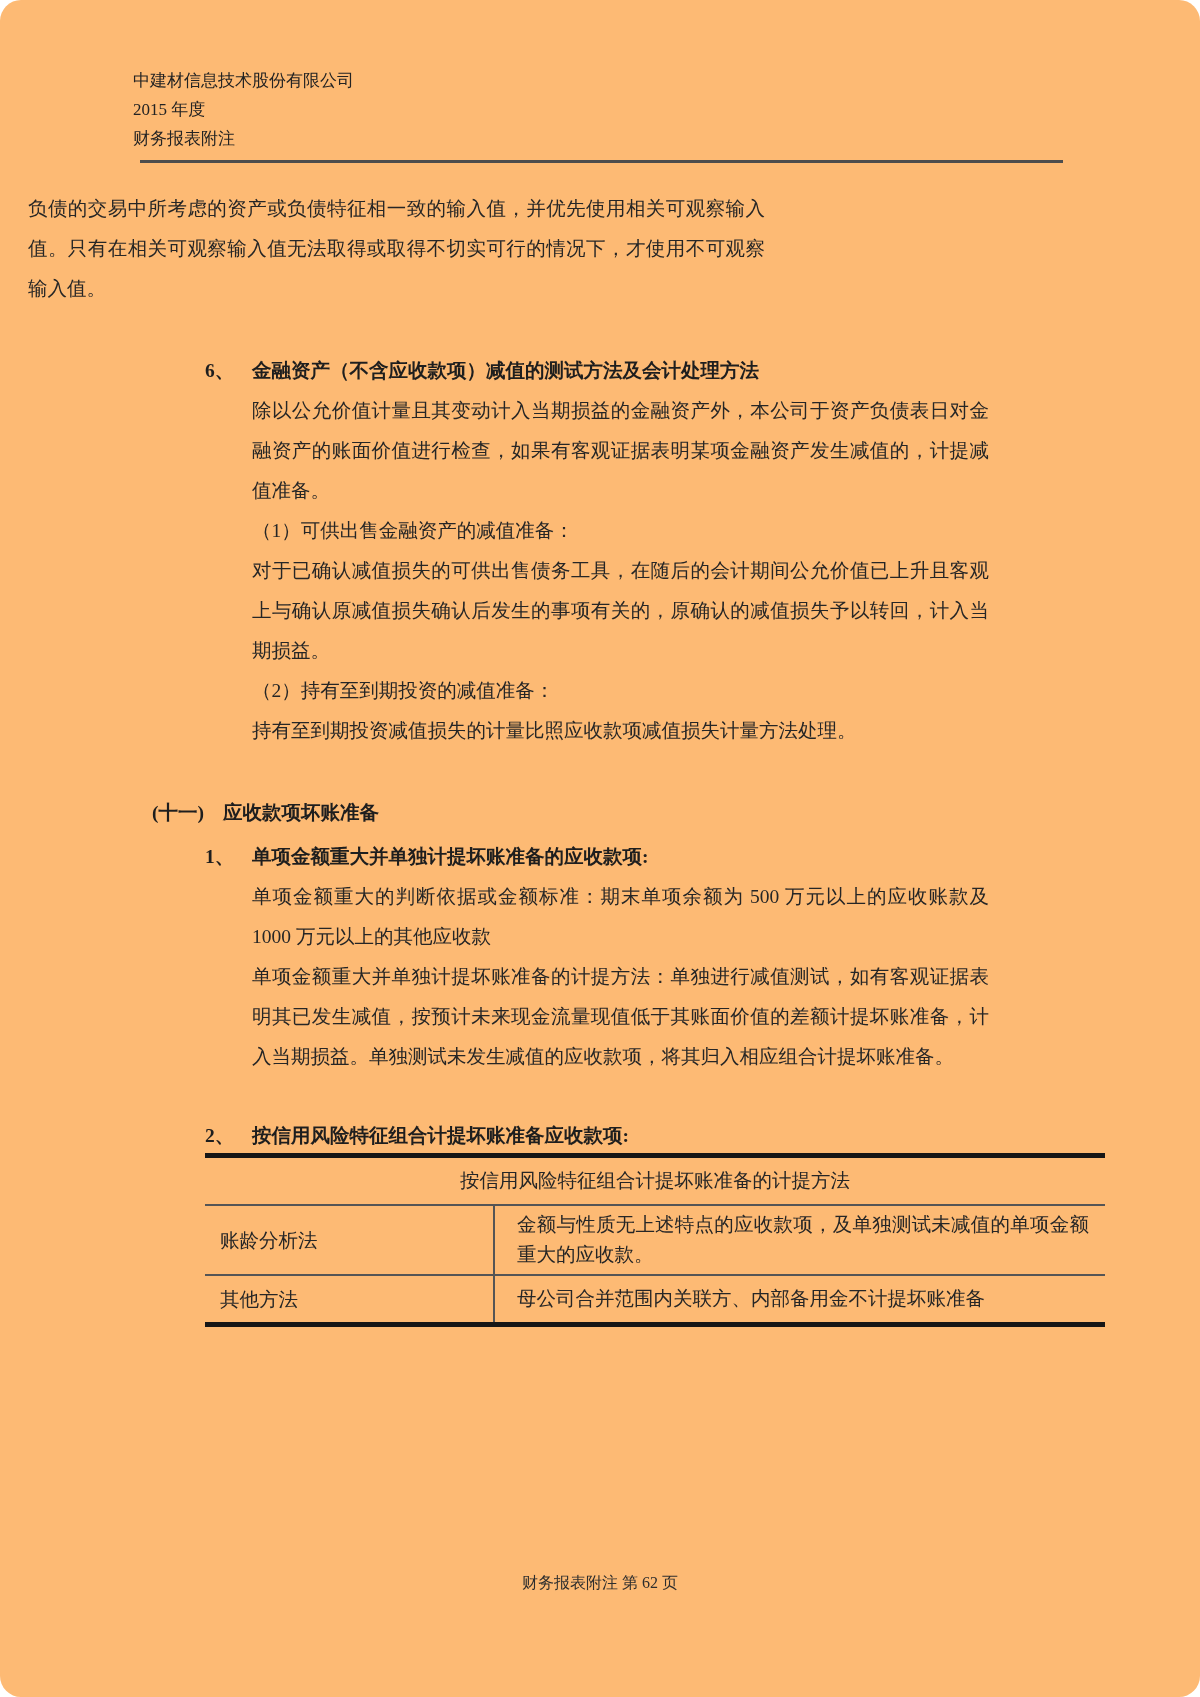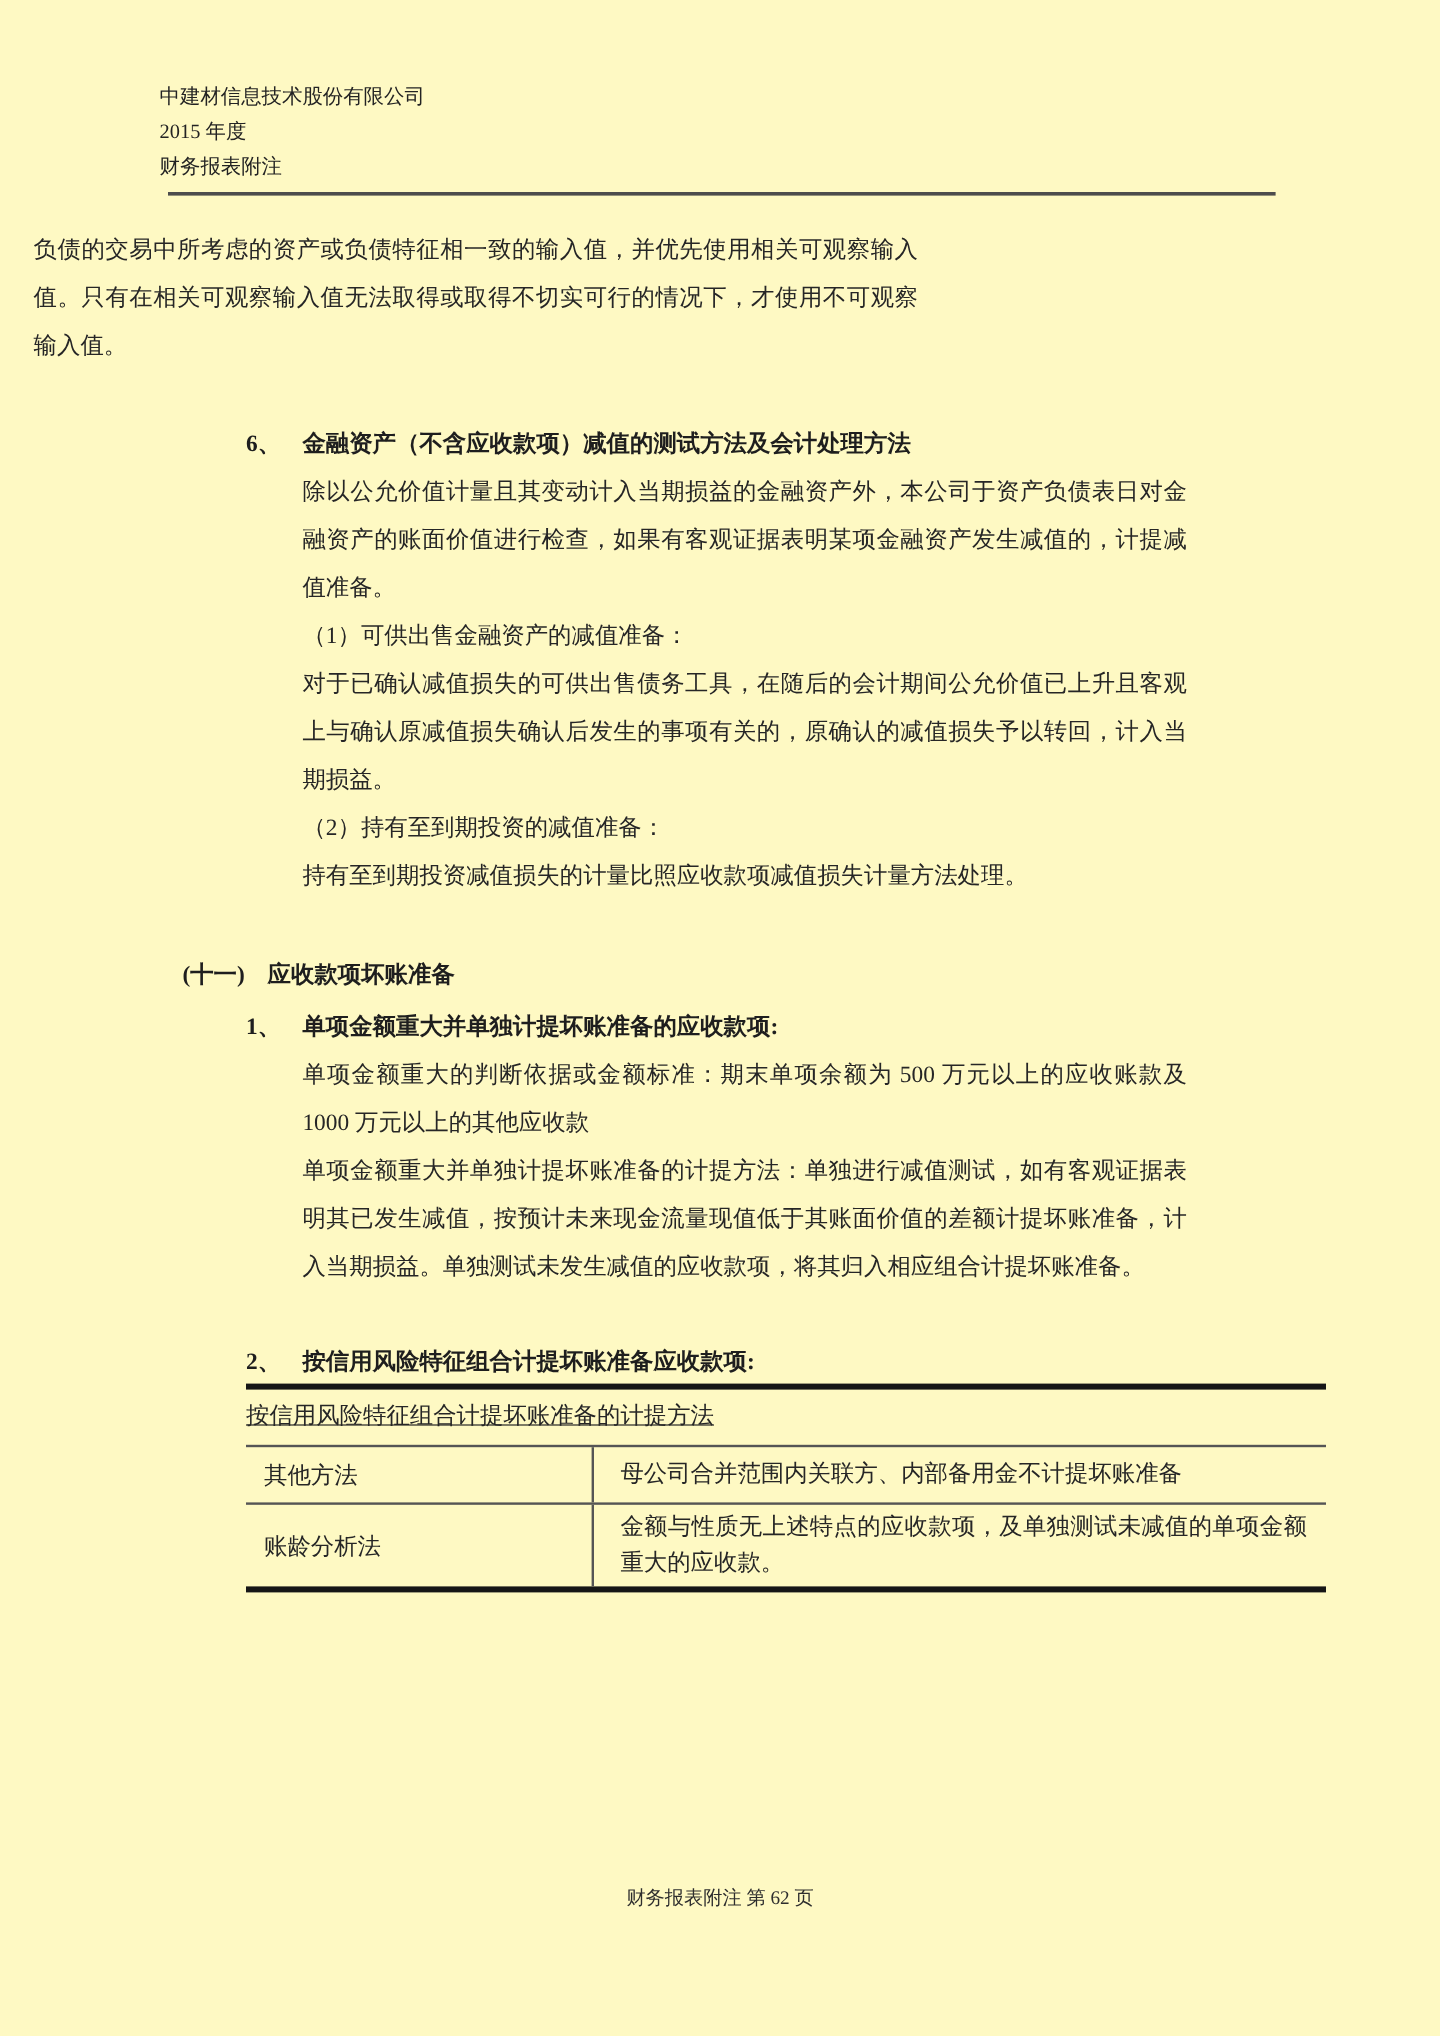--- a/index.html
+++ b/index.html
@@ -1,24 +1,25 @@
 <!DOCTYPE html>
 <html><head>
 <meta charset="utf-8">
 <style>
   * { margin:0; padding:0; box-sizing:border-box; }
   html,body { background:#ffffff; }
   .page {
     position:relative;
     width:1200px; height:1697px;
     margin:0 auto;
-    background:#fef9c3;
+    background:#fdba74;
     font-family:"Liberation Serif","DejaVu Serif",serif;
     color:#2b2b2b;
     overflow:hidden;
+    border-radius:21px;
   }
   
   .doc-header { padding-top:66px; margin-left:133px; font-size:17px; line-height:29px; color:#232323; }
   .header-rule { height:3px; background:#4d4d4d; margin:7px 137px 0 140px; }
 
   
   .par {
     width:737px; margin-left:252px;
     font-size:19.5px; line-height:40px;
     text-align:justify; color:#262626;
@@ -35,21 +36,21 @@
   .heading-row.table-head { margin-left:205px; margin-top:42px; line-height:34px; }
   .heading-row.table-head .num { width:47px; }
 
   
   .prov-table {
     margin-left:205px; width:900px;
     border-top:5px solid #161616;
     border-bottom:5px solid #161616;
     font-size:19.5px; color:#262626;
   }
-  .prov-caption { text-align:left; line-height:46px;text-decoration:underline; }
+  .prov-caption { text-align:center; line-height:46px; }
   .prov-row { display:flex; border-top:2px solid #555; }
   .cell-method {
     width:290px; flex:0 0 290px;
     border-right:2px solid #555;
     display:flex; align-items:center;
     padding:4px 10px 4px 15px;
   }
   .cell-desc {
     flex:1; padding:4px 16px 4px 22px;
     line-height:30px; text-align:justify;
@@ -99,25 +100,25 @@
   <p class="par">单项金额重大的判断依据或金额标准：期末单项余额为 500 万元以上的应收账款及1000 万元以上的其他应收款</p>
   <p class="par">单项金额重大并单独计提坏账准备的计提方法：单独进行减值测试，如有客观证据表明其已发生减值，按预计未来现金流量现值低于其账面价值的差额计提坏账准备，计入当期损益。单独测试未发生减值的应收款项，将其归入相应组合计提坏账准备。</p>
 
   <div class="heading-row table-head">
     <span class="num">2、</span>
     <span>按信用风险特征组合计提坏账准备应收款项:</span>
   </div>
 
   <div class="prov-table">
     <div class="prov-caption">按信用风险特征组合计提坏账准备的计提方法</div>
+    <div class="prov-row r1">
+      <div class="cell-method">账龄分析法</div>
+      <div class="cell-desc">金额与性质无上述特点的应收款项，及单独测试未减值的单项金额重大的应收款。</div>
+    </div>
     <div class="prov-row r2">
       <div class="cell-method">其他方法</div>
       <div class="cell-desc">母公司合并范围内关联方、内部备用金不计提坏账准备</div>
-    </div>
-    <div class="prov-row r1">
-      <div class="cell-method">账龄分析法</div>
-      <div class="cell-desc">金额与性质无上述特点的应收款项，及单独测试未减值的单项金额重大的应收款。</div>
     </div>
   </div>
 
   <div class="doc-footer">财务报表附注 第 62 页</div>
 
 </div>
 
 </body></html>

